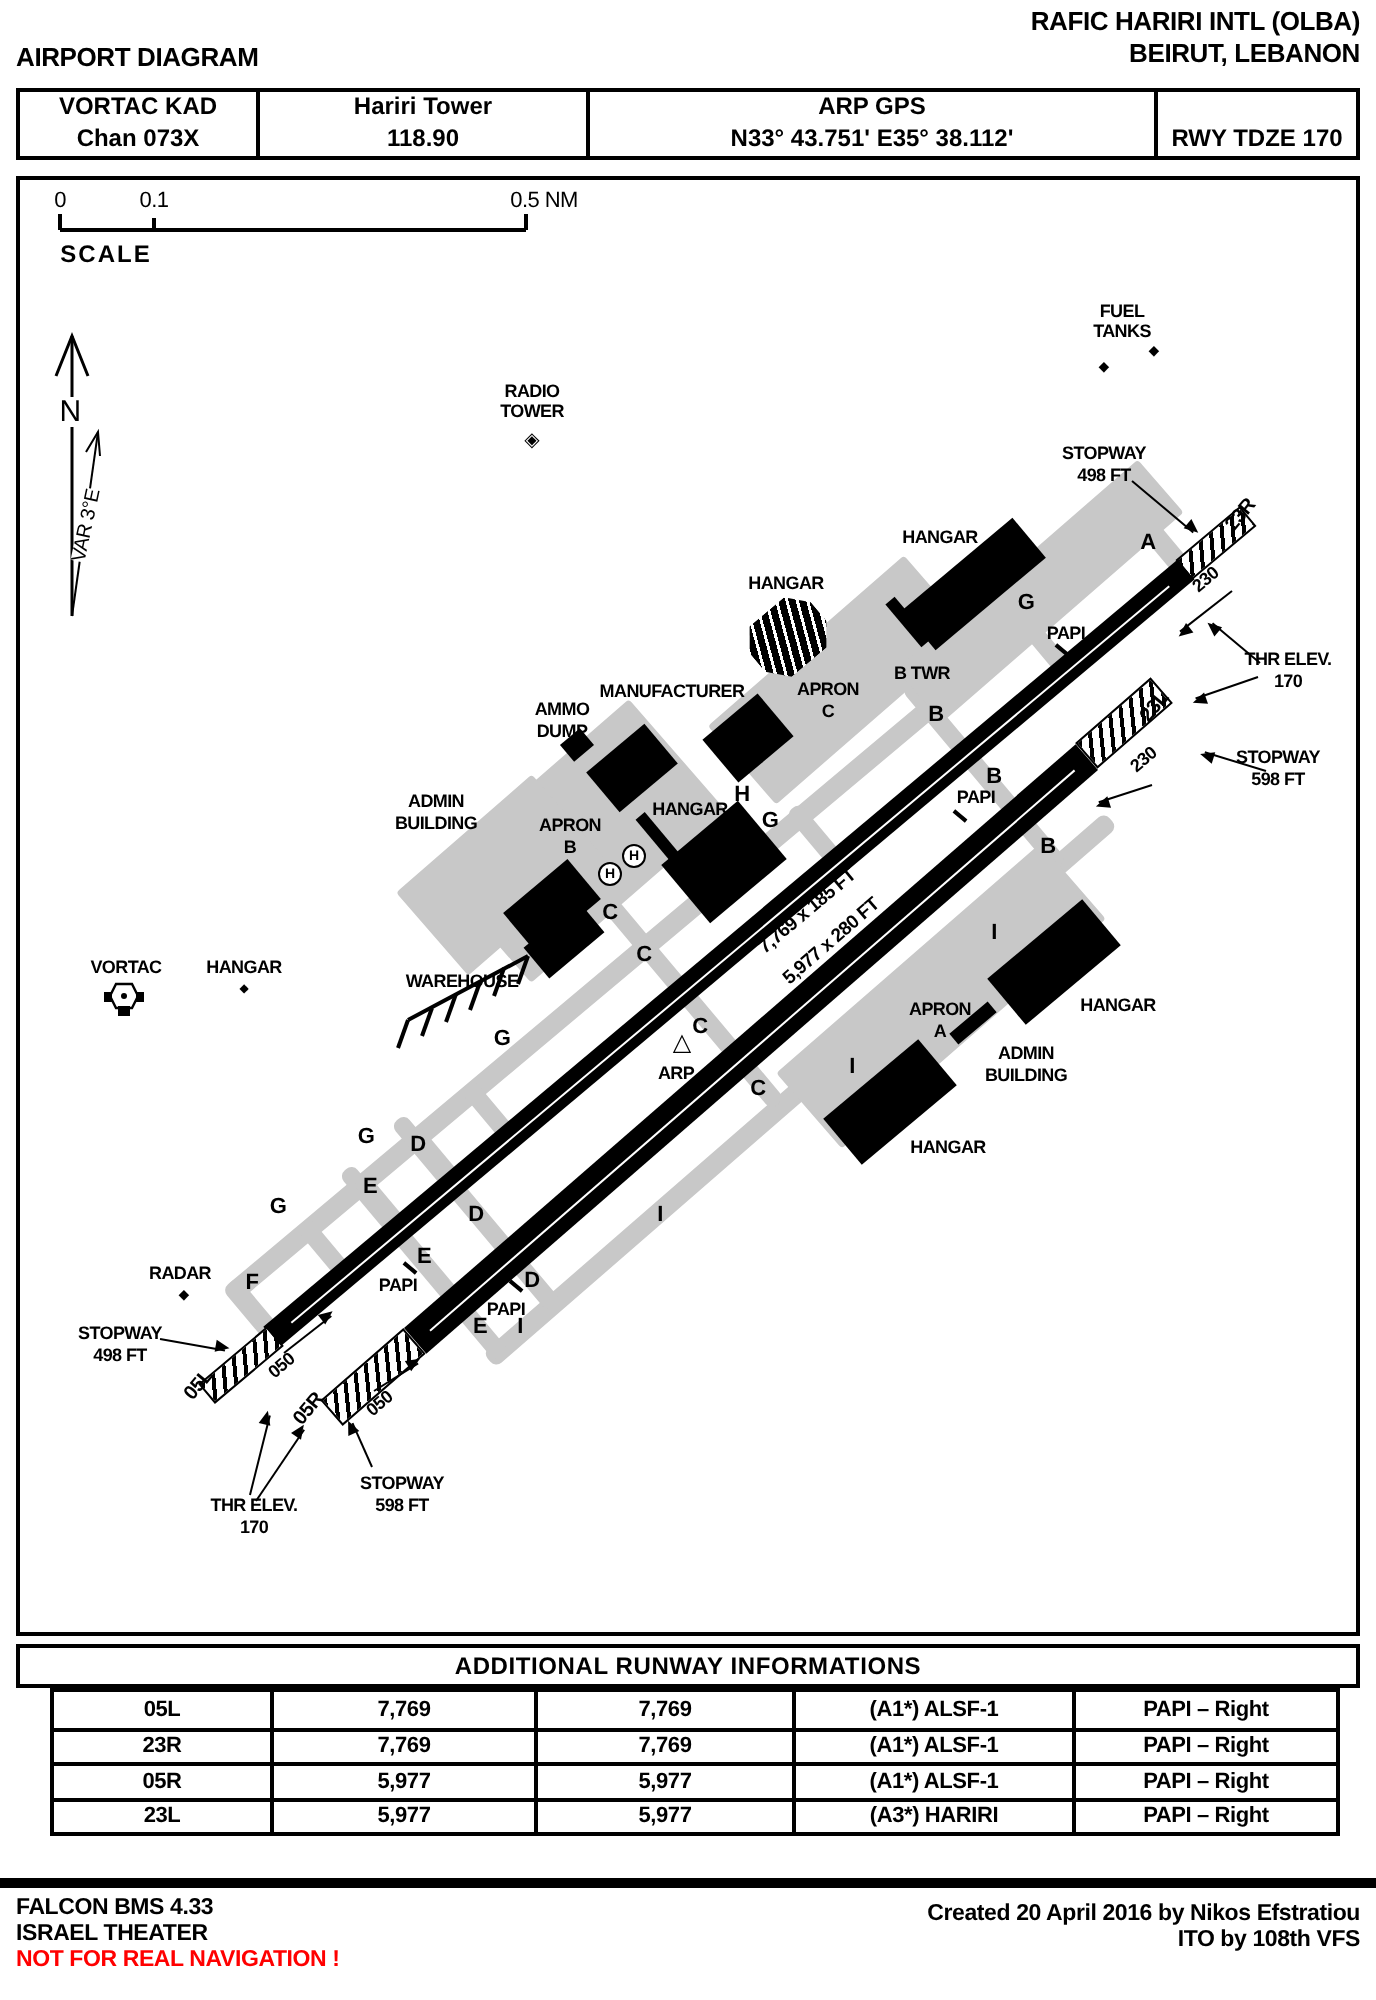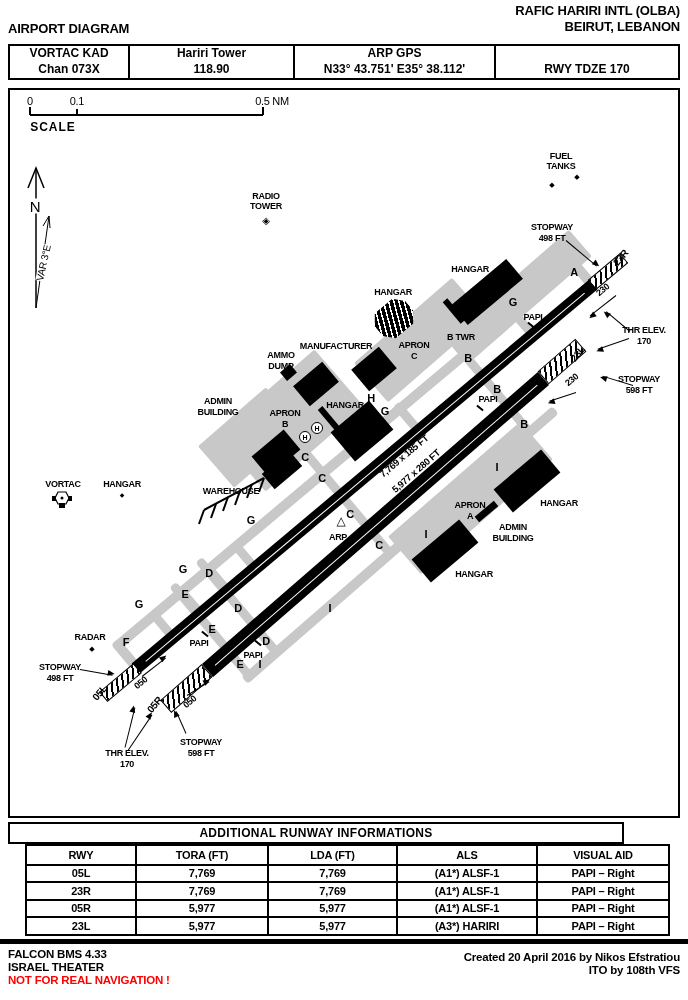--- a/index.html
+++ b/index.html
@@ -39,21 +39,21 @@
   .scalelbl{font-size:12px;letter-spacing:1px;}
   .north{font-size:15px;font-weight:400;background:#fff;padding:0 1px;}
   .var{font-size:10px;font-weight:400;background:#fff;}
   .sym{position:absolute;transform:translate(-50%,-50%);line-height:1;z-index:6;}
   .s6{font-size:6px;} .s7{font-size:7px;} .s10{font-size:10px;} .s12{font-size:12px;}
   .heli{width:12px;height:12px;border:1.5px solid #000;border-radius:50%;background:#fff;
         font-size:7px;font-weight:700;display:flex;align-items:center;justify-content:center;}
   
   .sline{left:30px;top:114px;width:233px;height:2px;background:#000;}
   
-  .ttlbox{left:8px;top:822px;width:616px;height:22px;border:2px solid #000;display:flex;
+  .ttlbox{left:8px;top:822px;width:672px;height:22px;border:2px solid #000;display:flex;
           align-items:center;justify-content:center;font-size:12px;font-weight:700;letter-spacing:0.3px;}
   .tbl{left:25px;top:844px;width:645px;border:2px solid #000;}
   .trow{display:flex;height:17.5px;border-top:2px solid #000;}
   .trow:first-child{border-top:none;}
   .tcell{border-right:2px solid #000;display:flex;align-items:center;justify-content:center;
          font-size:11px;font-weight:700;letter-spacing:-0.2px;white-space:nowrap;}
   .tcell:last-child{border-right:none;}
   .c0{width:110px;} .c1{width:132px;} .c2{width:129px;} .c3{width:140px;} .c4{flex:1;}
   .rule{left:0;top:939px;width:688px;height:5px;background:#000;}
   .foot{font-size:11.5px;font-weight:700;letter-spacing:-0.2px;white-space:nowrap;}
@@ -70,21 +70,21 @@
 
   <div class="abs infobar">
     <div class="icell" style="width:120px;">
       <span>VORTAC KAD</span>
       <span>Chan 073X</span>
     </div>
     <div class="icell" style="width:165px;">
       <span>Hariri Tower</span>
       <span>118.90</span>
     </div>
-    <div class="icell" style="width:201px;">
+    <div class="icell" style="width:284px;">
       <span>ARP GPS</span>
       <span>N33° 43.751' E35° 38.112'</span>
     </div>
     <div class="icell" style="flex:1;justify-content:flex-end;">
       <span>RWY TDZE 170</span>
     </div>
   </div>
 
   <div class="abs frame"></div>
 
@@ -178,27 +178,20 @@
 
   <div class="tick" style="left:530px;top:321px;transform:rotate(-50deg);"></div>
   <div class="tick" style="left:479px;top:404px;transform:rotate(-50deg);"></div>
   <div class="tick" style="left:204px;top:630px;transform:rotate(-50deg);"></div>
   <div class="tick" style="left:257px;top:639px;transform:rotate(-50deg);"></div>
 
   <div class="abs ttlbox">
     <span>ADDITIONAL RUNWAY INFORMATIONS</span>
   </div>
   <div class="abs tbl">
-    <div class="trow">
-      <div class="tcell c0">RWY</div>
-      <div class="tcell c1">TORA (FT)</div>
-      <div class="tcell c2">LDA (FT)</div>
-      <div class="tcell c3">ALS</div>
-      <div class="tcell c4">VISUAL AID</div>
-    </div>
     <div class="trow">
       <div class="tcell c0">05L</div>
       <div class="tcell c1">7,769</div>
       <div class="tcell c2">7,769</div>
       <div class="tcell c3">(A1*) ALSF-1</div>
       <div class="tcell c4">PAPI – Right</div>
     </div>
     <div class="trow">
       <div class="tcell c0">23R</div>
       <div class="tcell c1">7,769</div>

